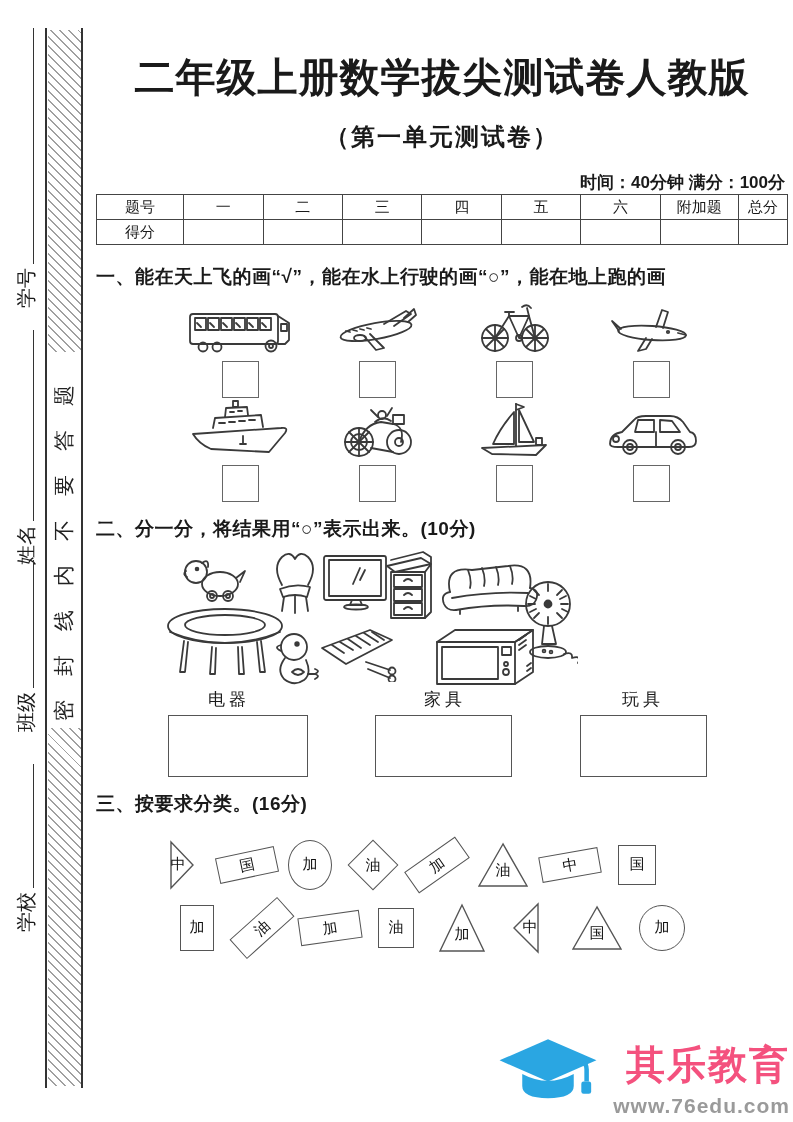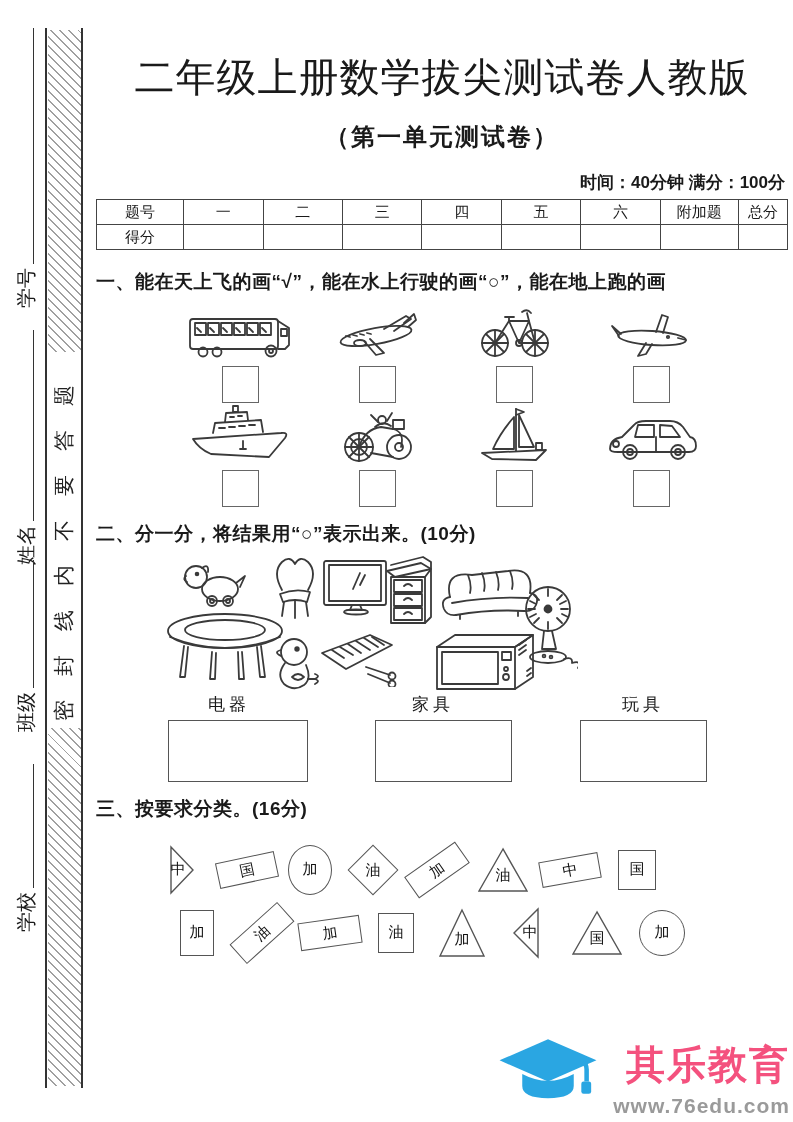--- a/index.html
+++ b/index.html
@@ -23,24 +23,24 @@
     opacity:.85;
   }
   .seal-text {
     position:absolute; left:47px; top:726px; width:370px; height:34px;
     transform:rotate(-90deg); transform-origin:0 0;
     font-family:"Liberation Serif", serif; font-size:21px; line-height:34px;
     letter-spacing:24px; text-align:center; color:#222; white-space:nowrap;
   }
   
   .content { position:absolute; left:96px; top:0; width:692px; }
-  .title { margin-top:50px; text-align:center; font-size:40px; font-weight:400; letter-spacing:1px; }
+  .title { margin-top:50px; text-align:center; font-size:40px; font-weight:700; letter-spacing:1px; }
   .subtitle { margin-top:16px; text-align:center; font-size:24px; font-weight:700; letter-spacing:2px; }
   .meta { margin-top:18px; text-align:right; font-size:17px; font-weight:700; padding-right:3px; }
-  table.score { margin-top:5px; width:100%; border-collapse:collapse; table-layout:fixed;
+  table.score { width:100%; border-collapse:collapse; table-layout:fixed;
     font-family:"Liberation Serif", serif; font-size:15px; }
   table.score td { border:1px solid #444; height:25px; text-align:center; vertical-align:middle; }
   .qtext { margin-top:16px; font-size:19px; font-weight:700; line-height:1.72; letter-spacing:.5px; }
   .qhead { font-size:19px; font-weight:700; letter-spacing:.5px; }
   
   .q1-grid { margin:8px 0 0 76px; width:548px; display:grid;
     grid-template-columns:repeat(4,1fr); row-gap:8px; }
   .q1-item { display:flex; flex-direction:column; align-items:center; }
   .q1-icon { height:52px; display:flex; align-items:flex-end; justify-content:center; }
   .ansbox { width:37px; height:37px; border:1.6px solid #666; margin-top:7px; background:#fff; }
@@ -384,21 +384,21 @@
           <path d="M82 16 L100 4 L100 46 L82 58"></path>
           <rect x="9" y="21" width="56" height="32"></rect>
           <rect x="69" y="21" width="9" height="8"></rect>
           <circle cx="73" cy="38" r="2"></circle>
             <circle cx="73" cy="46" r="3"></circle>
           <path d="M86 14 l7 -5 M86 19 l7 -5 M86 24 l7 -5 M94 40 l4 -3 M94 45 l4 -3"></path>
         </svg>
       </span>
 
       <span class="q2-cat" style="left:58px;">电器</span>
-      <span class="q2-cat" style="left:262px;">家具</span>
+      <span class="q2-cat" style="left:274px;">家具</span>
       <span class="q2-cat" style="left:472px;">玩具</span>
       <div class="catbox" style="left:18px; width:140px;"></div>
       <div class="catbox" style="left:225px; width:137px;"></div>
       <div class="catbox" style="left:430px; width:127px;"></div>
     </div>
 
     <div class="qhead" style="margin-top:10px;">三、按要求分类。(16分)</div>
 
     <div class="q3-board">
 

